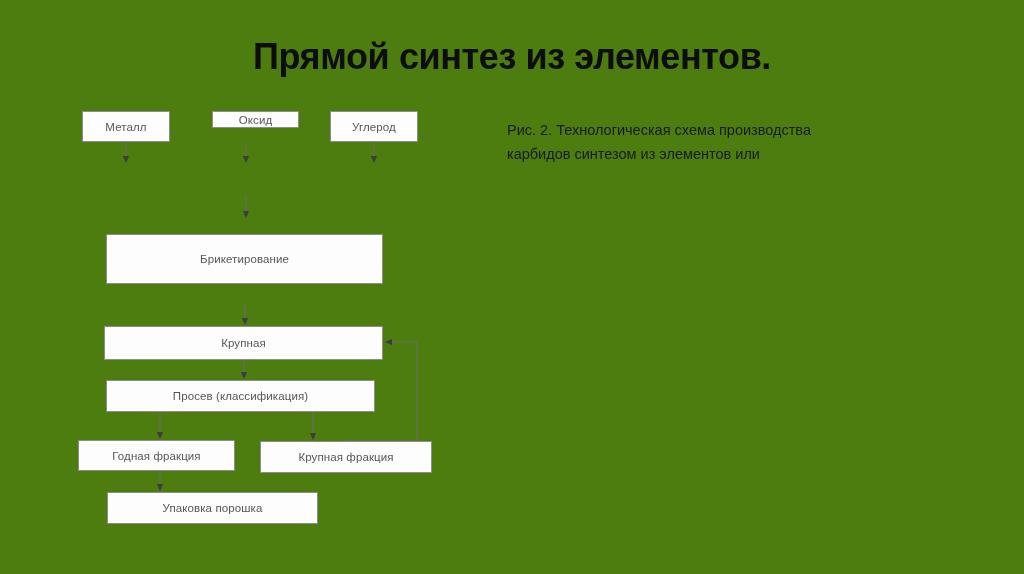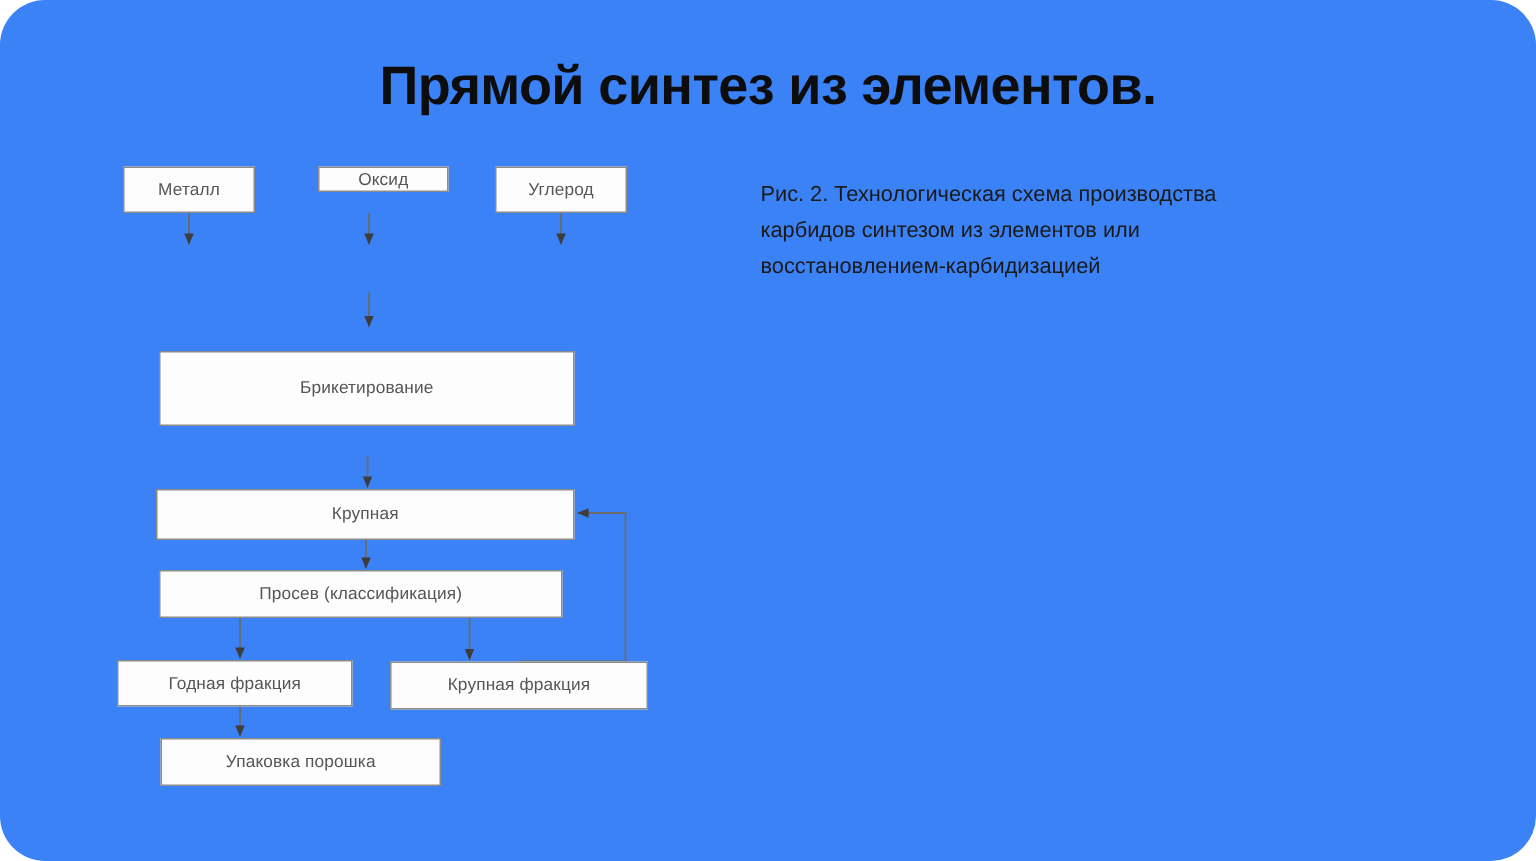--- a/index.html
+++ b/index.html
@@ -10,22 +10,21 @@
     width: 1024px;
     height: 574px;
     background: #ffffff;
     font-family: "Liberation Sans", sans-serif;
     overflow: hidden;
   }
   #slide {
     position: relative;
     width: 1024px;
     height: 574px;
-    background: #3b82f6;
-    border-radius: 30px;
+    background: #4d7c0f;
   }
   #title {
     position: absolute;
     left: 0;
     top: 36px;
     width: 1024px;
     text-align: center;
     font-size: 36px;
     font-weight: bold;
     color: #0d0d0d;
@@ -77,21 +76,20 @@
 </head>
 <body>
 
 <div id="slide">
 
   <div id="title">Прямой синтез из элементов.</div>
 
   <div id="caption">
     <span class="cline">Рис. 2. Технологическая схема производства</span>
     <span class="cline">карбидов синтезом из элементов или</span>
-    <span class="cline">восстановлением-карбидизацией</span>
   </div>
 
   <div id="flow">
 
     <svg id="edges" viewBox="0 0 470 574">
       <defs>
         <marker id="ah" markerWidth="9" markerHeight="9" refX="7.4" refY="3.2" orient="auto" markerUnits="userSpaceOnUse">
           <path d="M0,0 L7.6,3.2 L0,6.4 z" fill="#3d3d3d"></path>
         </marker>
       </defs>
@@ -137,18 +135,18 @@
     </div>
 
     <div class="node" style="left:78px;  top:440px; width:157px; height:31px;">
       <span>Годная фракция</span>
     </div>
 
     <div class="node" style="left:260px; top:441px; width:172px; height:32px;">
       <span>Крупная фракция</span>
     </div>
 
-    <div class="node" style="left:107px; top:492px; width:187px; height:32px;">
+    <div class="node" style="left:107px; top:492px; width:211px; height:32px;">
       <span>Упаковка порошка</span>
     </div>
 
   </div>
 </div>
 
 </body></html>

